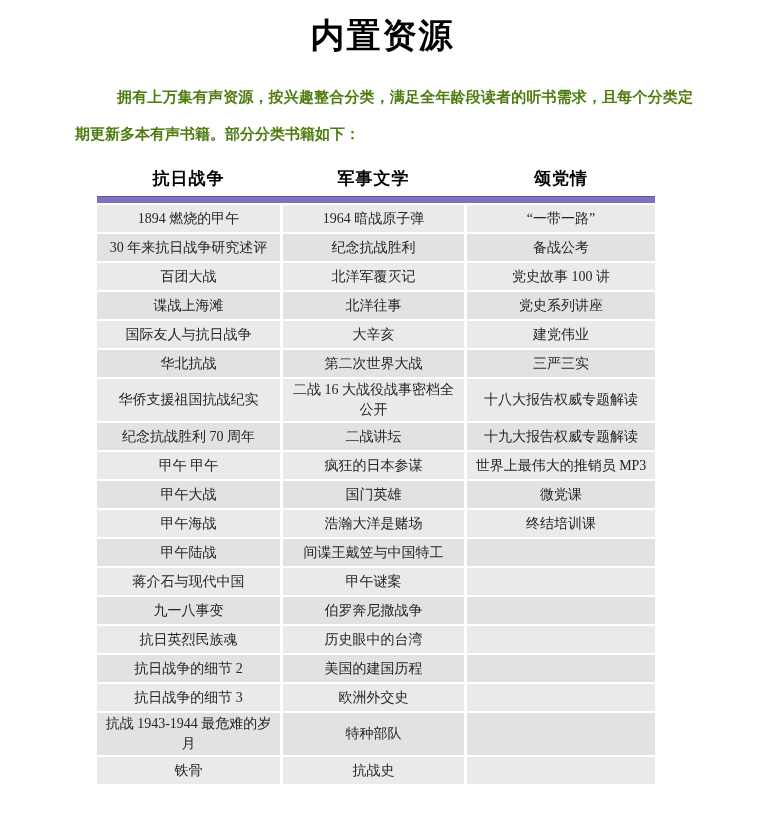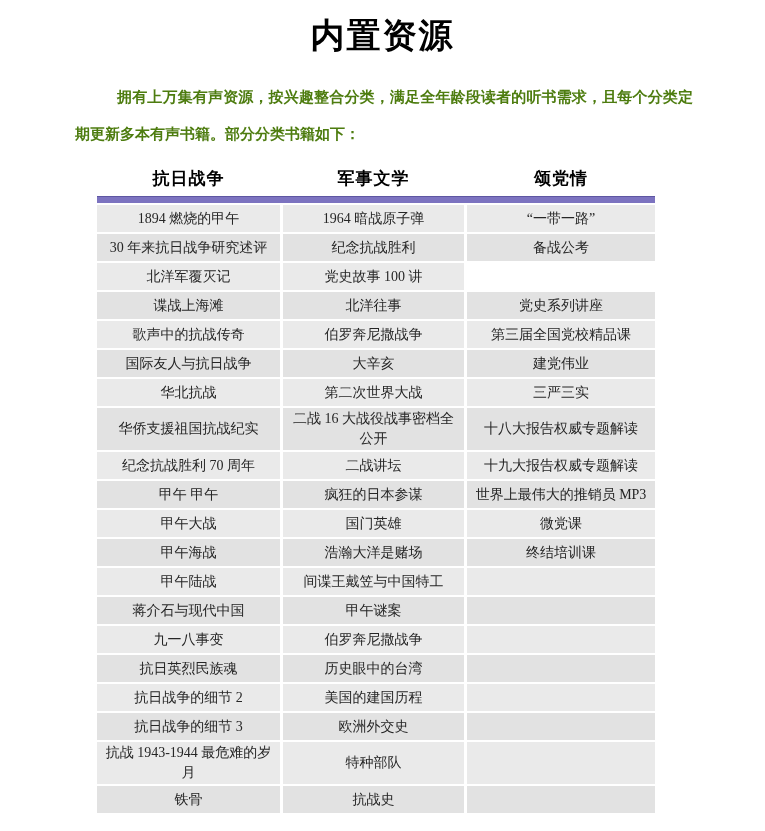--- a/index.html
+++ b/index.html
@@ -116,34 +116,30 @@
           <div class="cell">1894 燃烧的甲午</div>
           <div class="cell">1964 暗战原子弹</div>
           <div class="cell">“一带一路”</div>
         </div>
         <div class="row">
           <div class="cell">30 年来抗日战争研究述评</div>
           <div class="cell">纪念抗战胜利</div>
           <div class="cell">备战公考</div>
         </div>
         <div class="row">
+          <div class="cell">百团大战</div>
           <div class="cell">北洋军覆灭记</div>
           <div class="cell">党史故事 100 讲</div>
         </div>
         <div class="row">
           <div class="cell">谍战上海滩</div>
           <div class="cell">北洋往事</div>
           <div class="cell">党史系列讲座</div>
         </div>
         <div class="row">
-          <div class="cell">歌声中的抗战传奇</div>
-          <div class="cell">伯罗奔尼撒战争</div>
-          <div class="cell">第三届全国党校精品课</div>
-        </div>
-        <div class="row">
           <div class="cell">国际友人与抗日战争</div>
           <div class="cell">大辛亥</div>
           <div class="cell">建党伟业</div>
         </div>
         <div class="row">
           <div class="cell">华北抗战</div>
           <div class="cell">第二次世界大战</div>
           <div class="cell">三严三实</div>
         </div>
         <div class="row">

